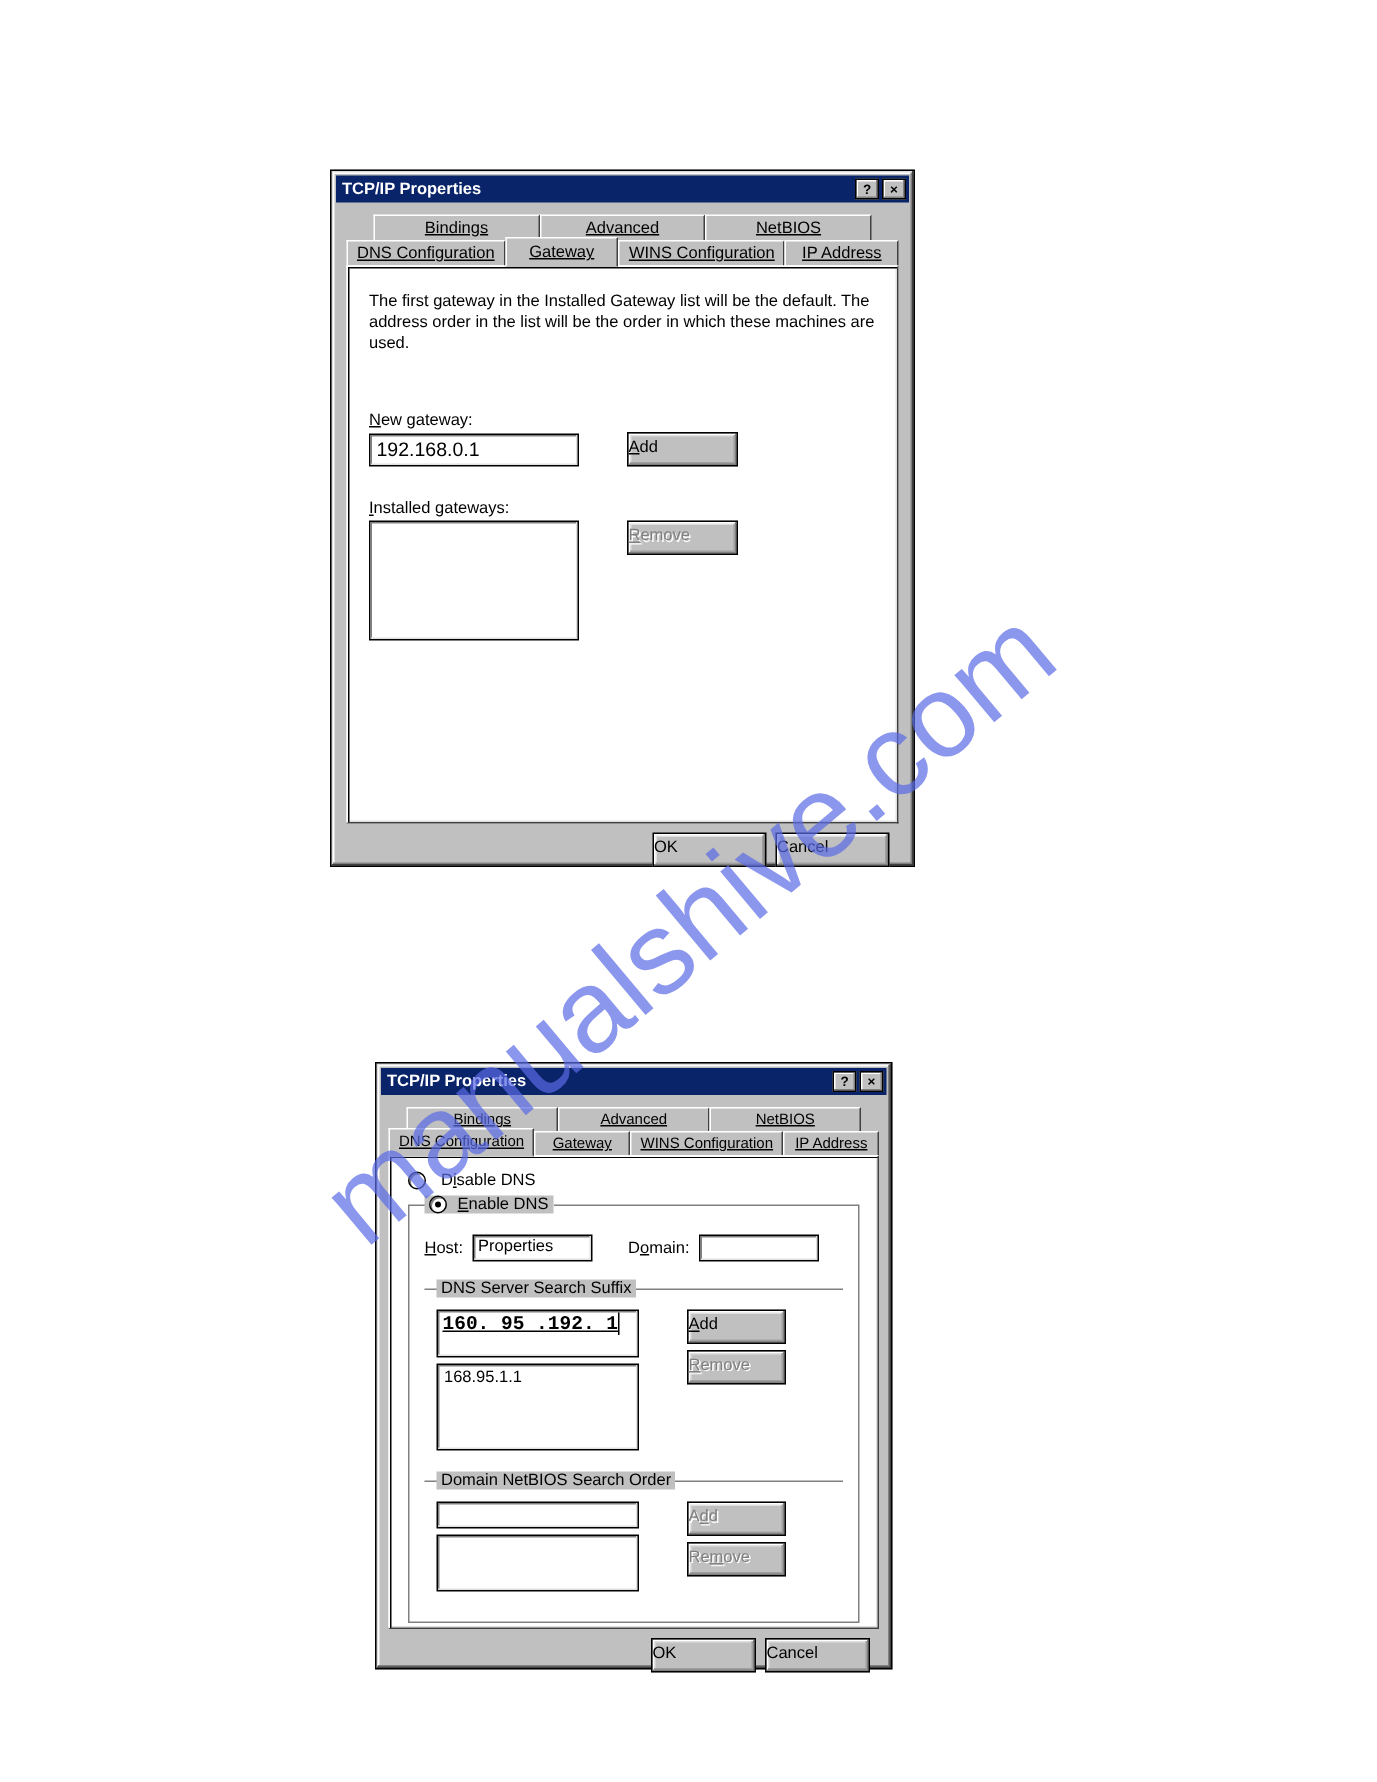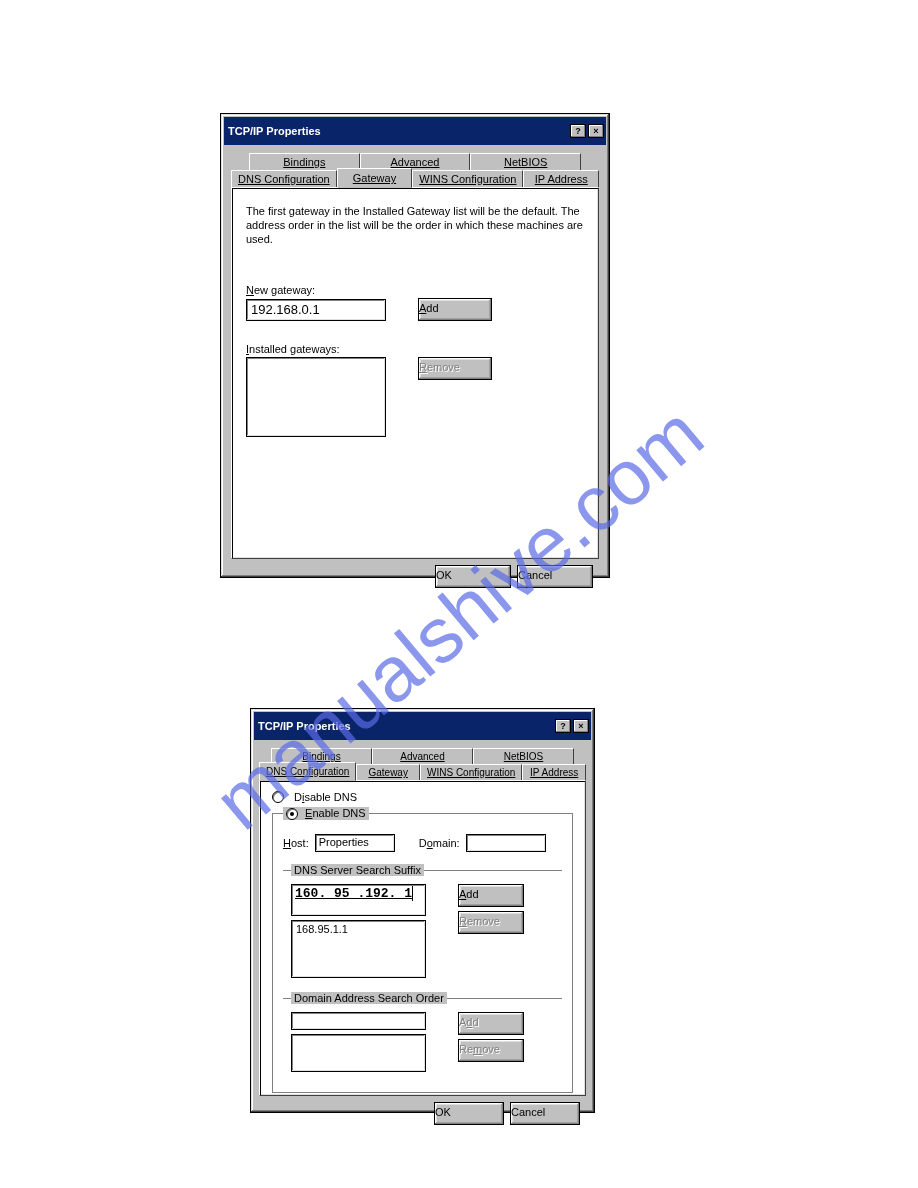--- a/index.html
+++ b/index.html
@@ -32,21 +32,21 @@
     background: #c0c0c0;
     border: 1px solid #000;
     box-shadow: inset -1px -1px 0 #404040, inset 1px 1px 0 #dfdfdf, inset -2px -2px 0 #808080, inset 2px 2px 0 #fff;
   }
   .dialog1 { left: 220px; top: 113px; width: 390px; height: 465px; }
   .dialog2 { left: 250px; top: 708px; width: 345px; height: 405px; }
 
   .titlebar {
     background: linear-gradient(to right, #0a246a, #0a246a);
     color: #fff;
-    height: 28px;
+    height: 18px;
     display: flex;
     align-items: center;
     padding: 0 2px 0 4px;
     margin: 3px;
     font-weight: bold;
     font-size: 11px;
   }
   .titlebar-text { flex: 1; }
   .title-btn {
     width: 16px; height: 14px;
@@ -291,21 +291,21 @@
             </div>
             <div style="width:20px;"></div>
             <div>
               <div class="btn" style="min-width:66px;"><span class="ul">A</span>dd</div>
               <div class="btn disabled" style="min-width:66px; margin-top:4px;"><span class="ul">R</span>emove</div>
             </div>
           </div>
         </fieldset>
 
         <fieldset class="groupbox" style="margin-top:6px; padding:8px 8px 8px 8px; border-left:none; border-right:none; border-bottom:none; box-shadow:none;">
-          <legend>Domain Address Search Order</legend>
+          <legend>Domain NetBIOS Search Order</legend>
           <div class="row" style="align-items:flex-start;">
             <div style="flex:0 0 auto;">
               <div class="small-input" style="width:135px; height:18px;"></div>
               <div class="listbox" style="width:135px; height:38px; margin-top:4px;"></div>
             </div>
             <div style="width:20px;"></div>
             <div>
               <div class="btn disabled" style="min-width:66px;">A<span class="ul">d</span>d</div>
               <div class="btn disabled" style="min-width:66px; margin-top:4px;">Re<span class="ul">m</span>ove</div>
             </div>

